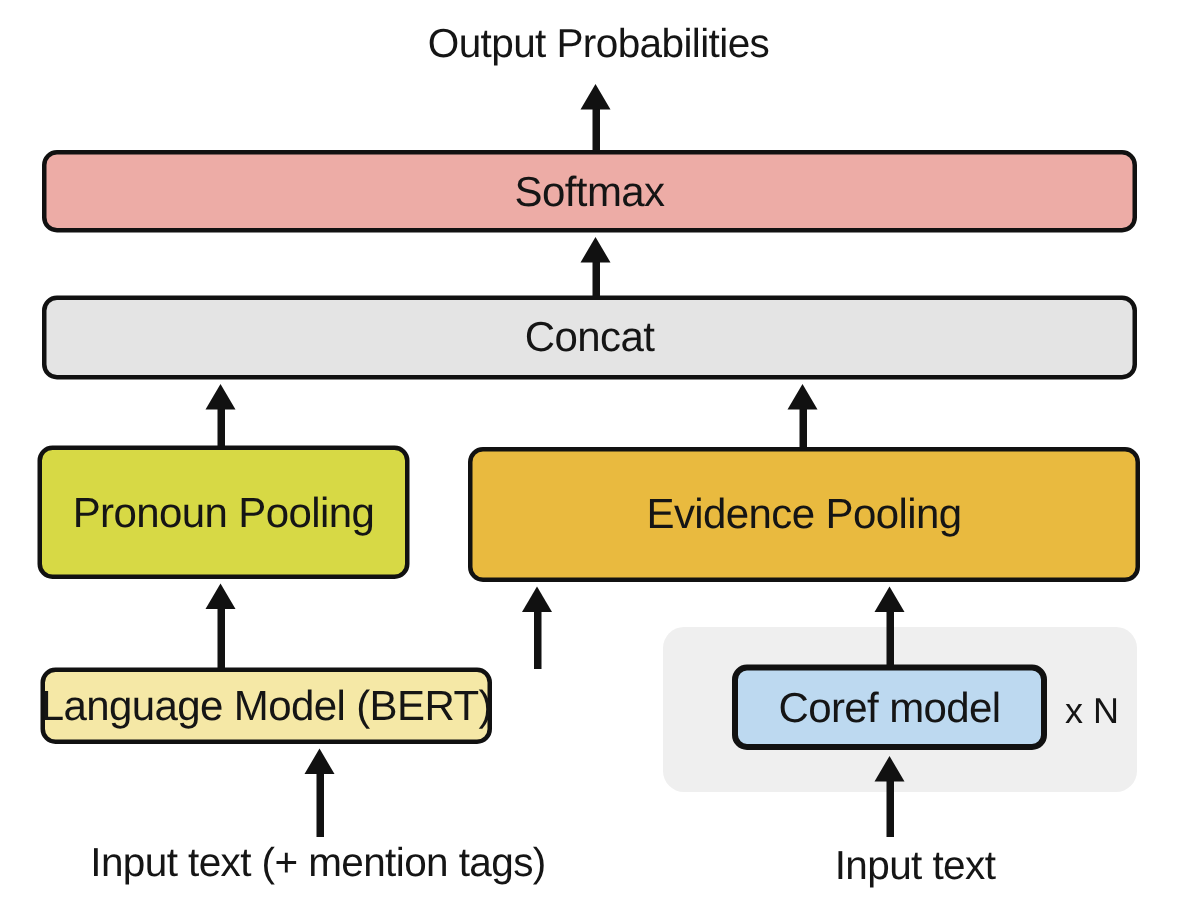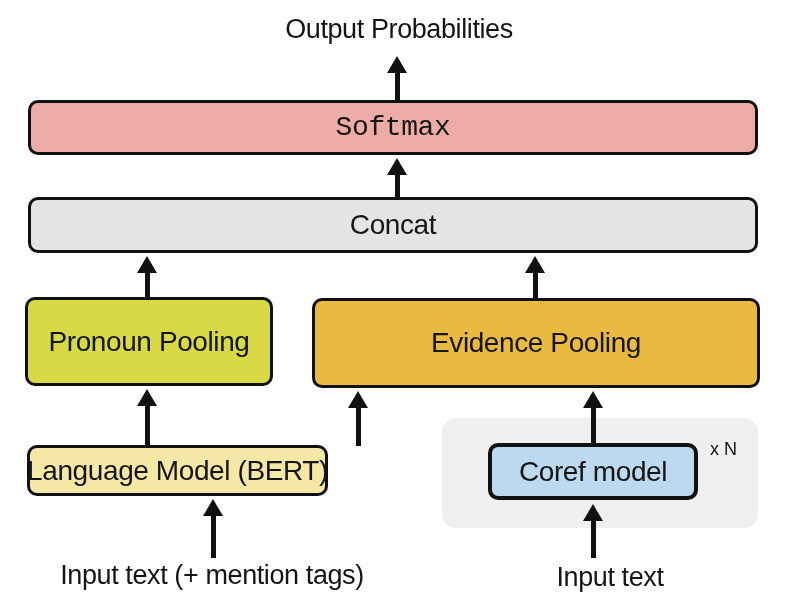--- a/index.html
+++ b/index.html
@@ -64,32 +64,32 @@
   .softmax  { left: 28px;  top: 100px; width: 730px; height: 55px; }
   .concat   { left: 28px;  top: 197px; width: 730px; height: 56px; }
   .pronoun  { left: 25px;  top: 297px; width: 248px; height: 89px; }
   .evidence { left: 312px; top: 298px; width: 448px; height: 90px; }
   .lm       { left: 27px;  top: 445px; width: 301px; height: 51px; }
   .coref    { left: 488px; top: 443px; width: 210px; height: 57px; border-width: 4px; justify-content: center; }
   .repeat-group { left: 442px; top: 418px; width: 316px; height: 110px; }
   .title-label  { left: 399px; top: 14px; }
   .input-left-label  { left: 212px; top: 560px; }
   .input-right-label { left: 610px; top: 562px; }
-  .repeat-label { position: absolute; left: 710px; top: 439px; font-size: 18px; z-index: 2; }
+  .repeat-label { position: absolute; left: 710px; top: 461px; font-size: 24px; z-index: 2; }
 </style>
 </head>
 <body>
 
 <div class="stage">
 
   <div class="label title-label">Output Probabilities</div>
 
   <div class="group repeat-group" style="background-color: rgb(239, 239, 239);"></div>
 
-  <div class="box softmax" style="background-color: rgb(237, 172, 166); font-family: Liberation Mono, monospace;">
+  <div class="box softmax" style="background-color: rgb(237, 172, 166);">
     <span>Softmax</span>
   </div>
 
   <div class="box pronoun" style="background-color: rgb(215, 217, 69);">
     <span>Pronoun Pooling</span>
   </div>
 
   <div class="box concat" style="background-color: rgb(228, 228, 228);">
     <span>Concat</span>
   </div>

